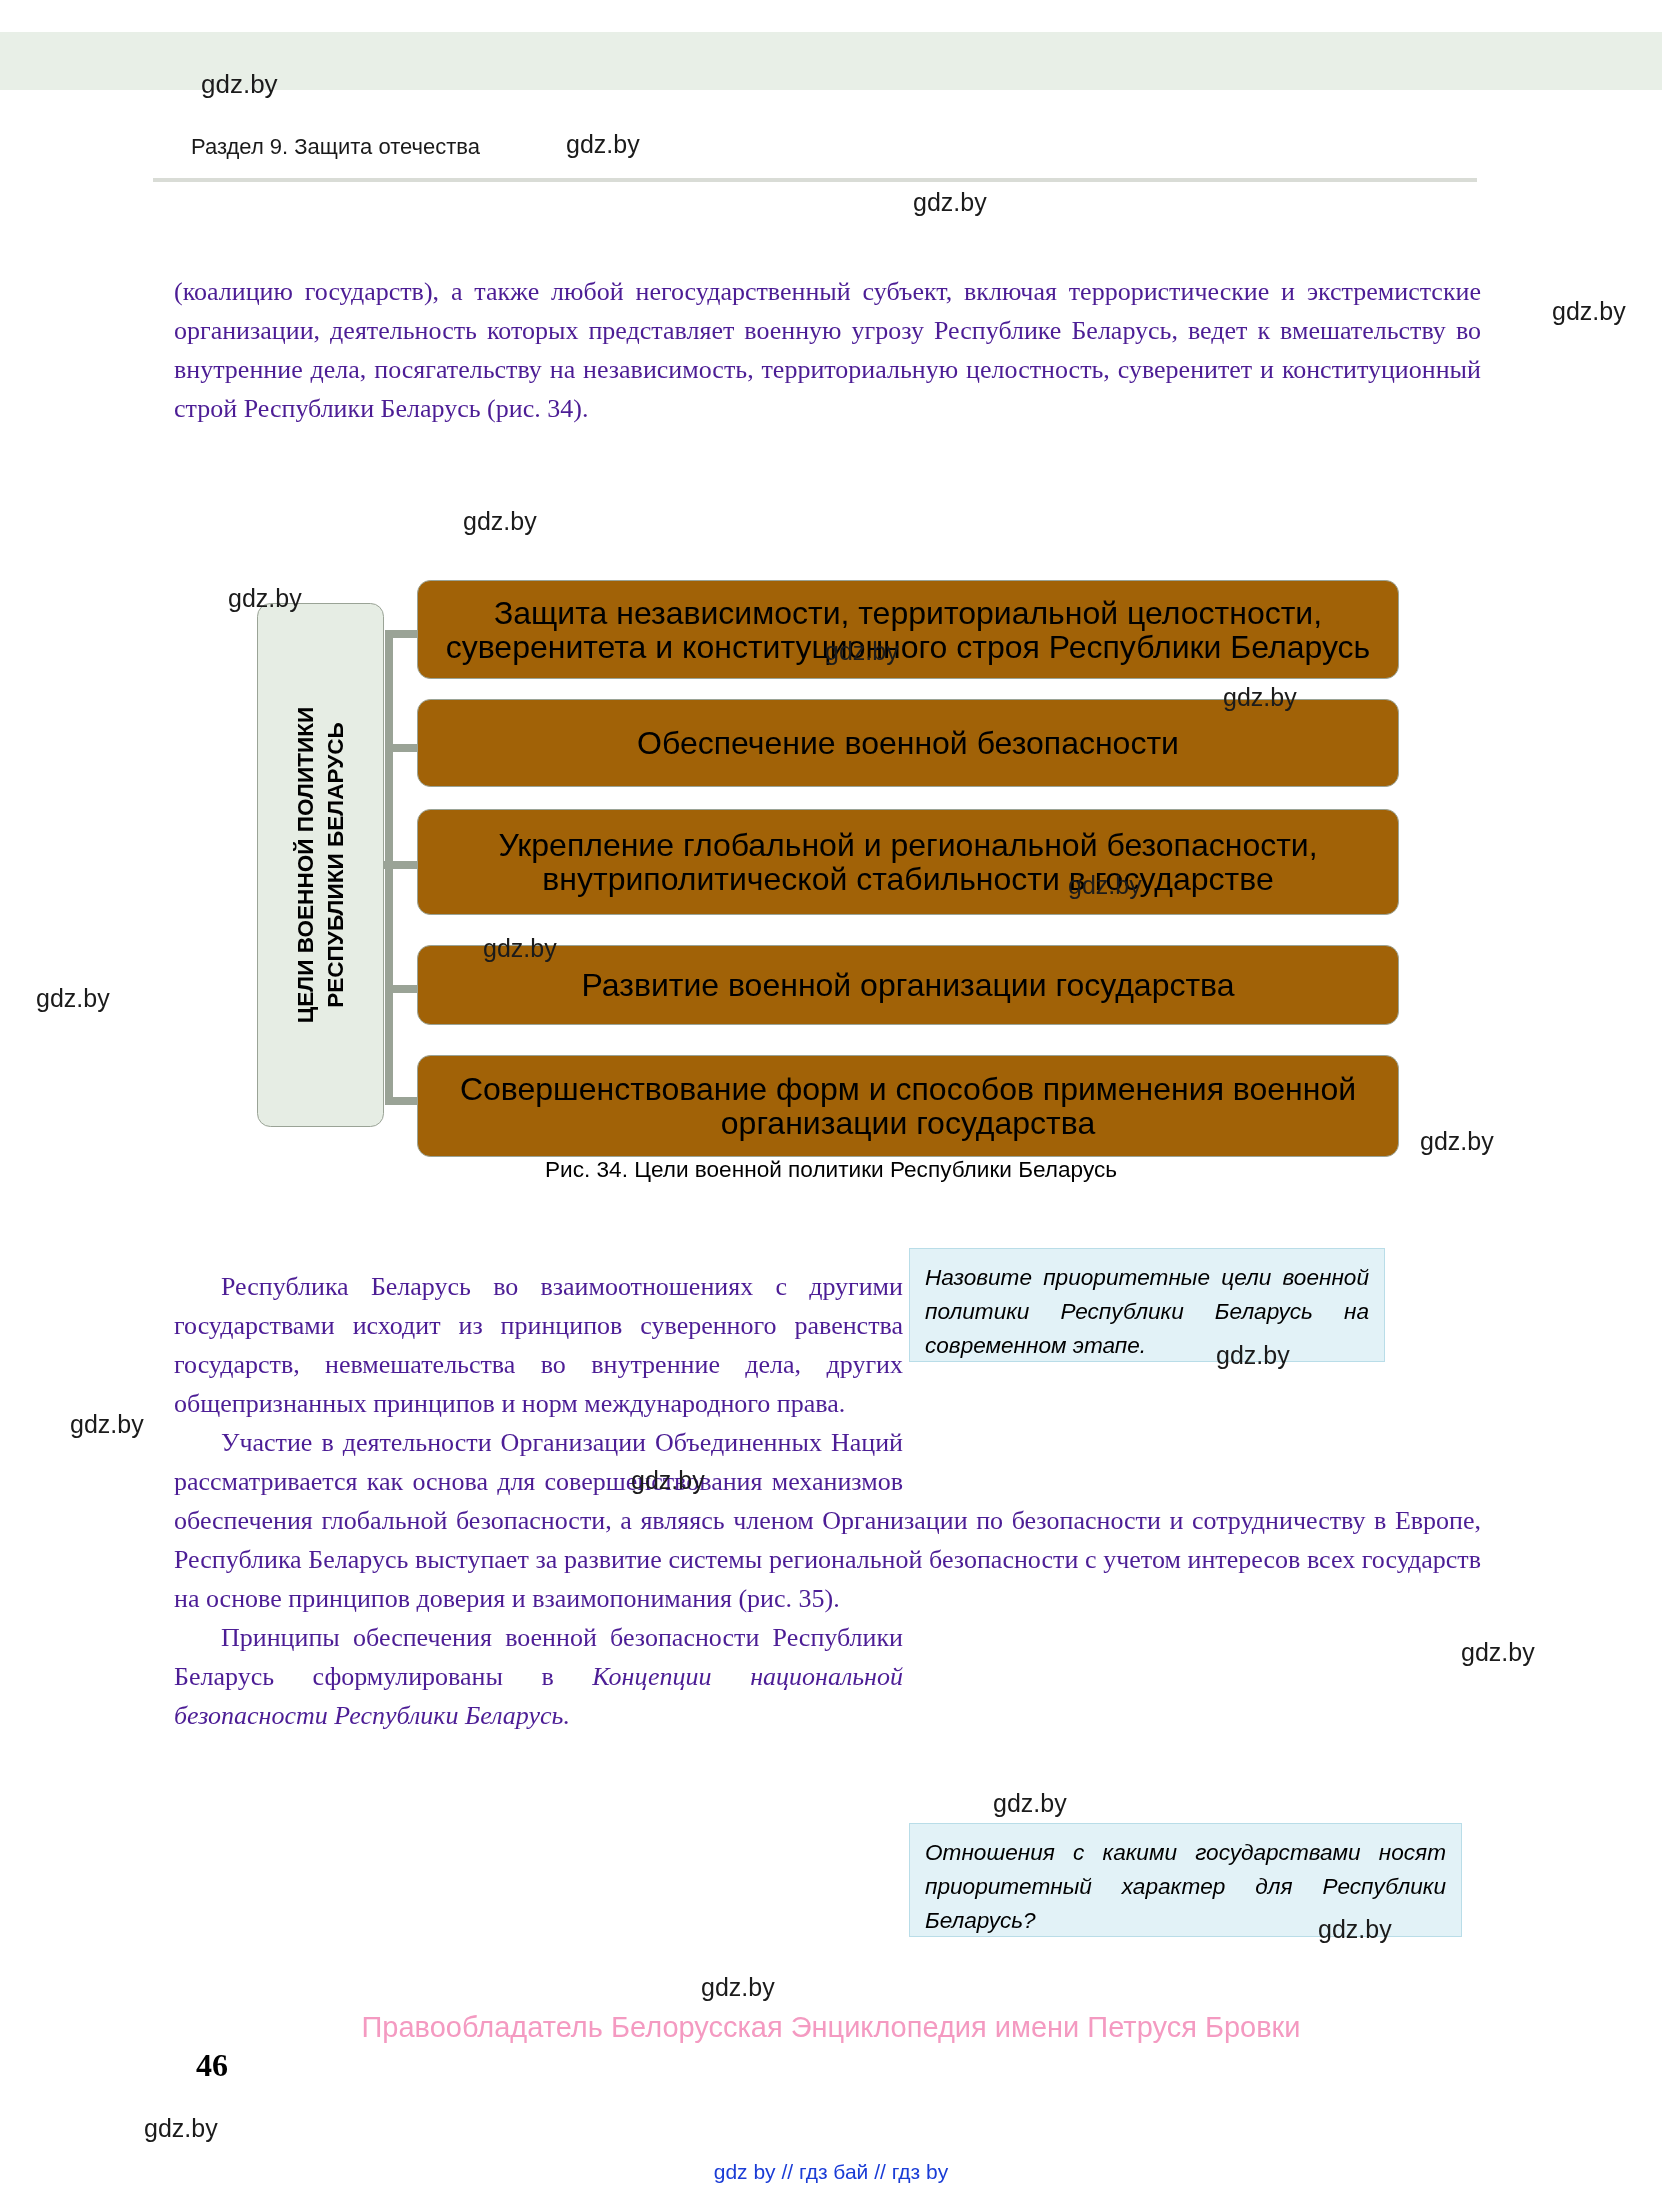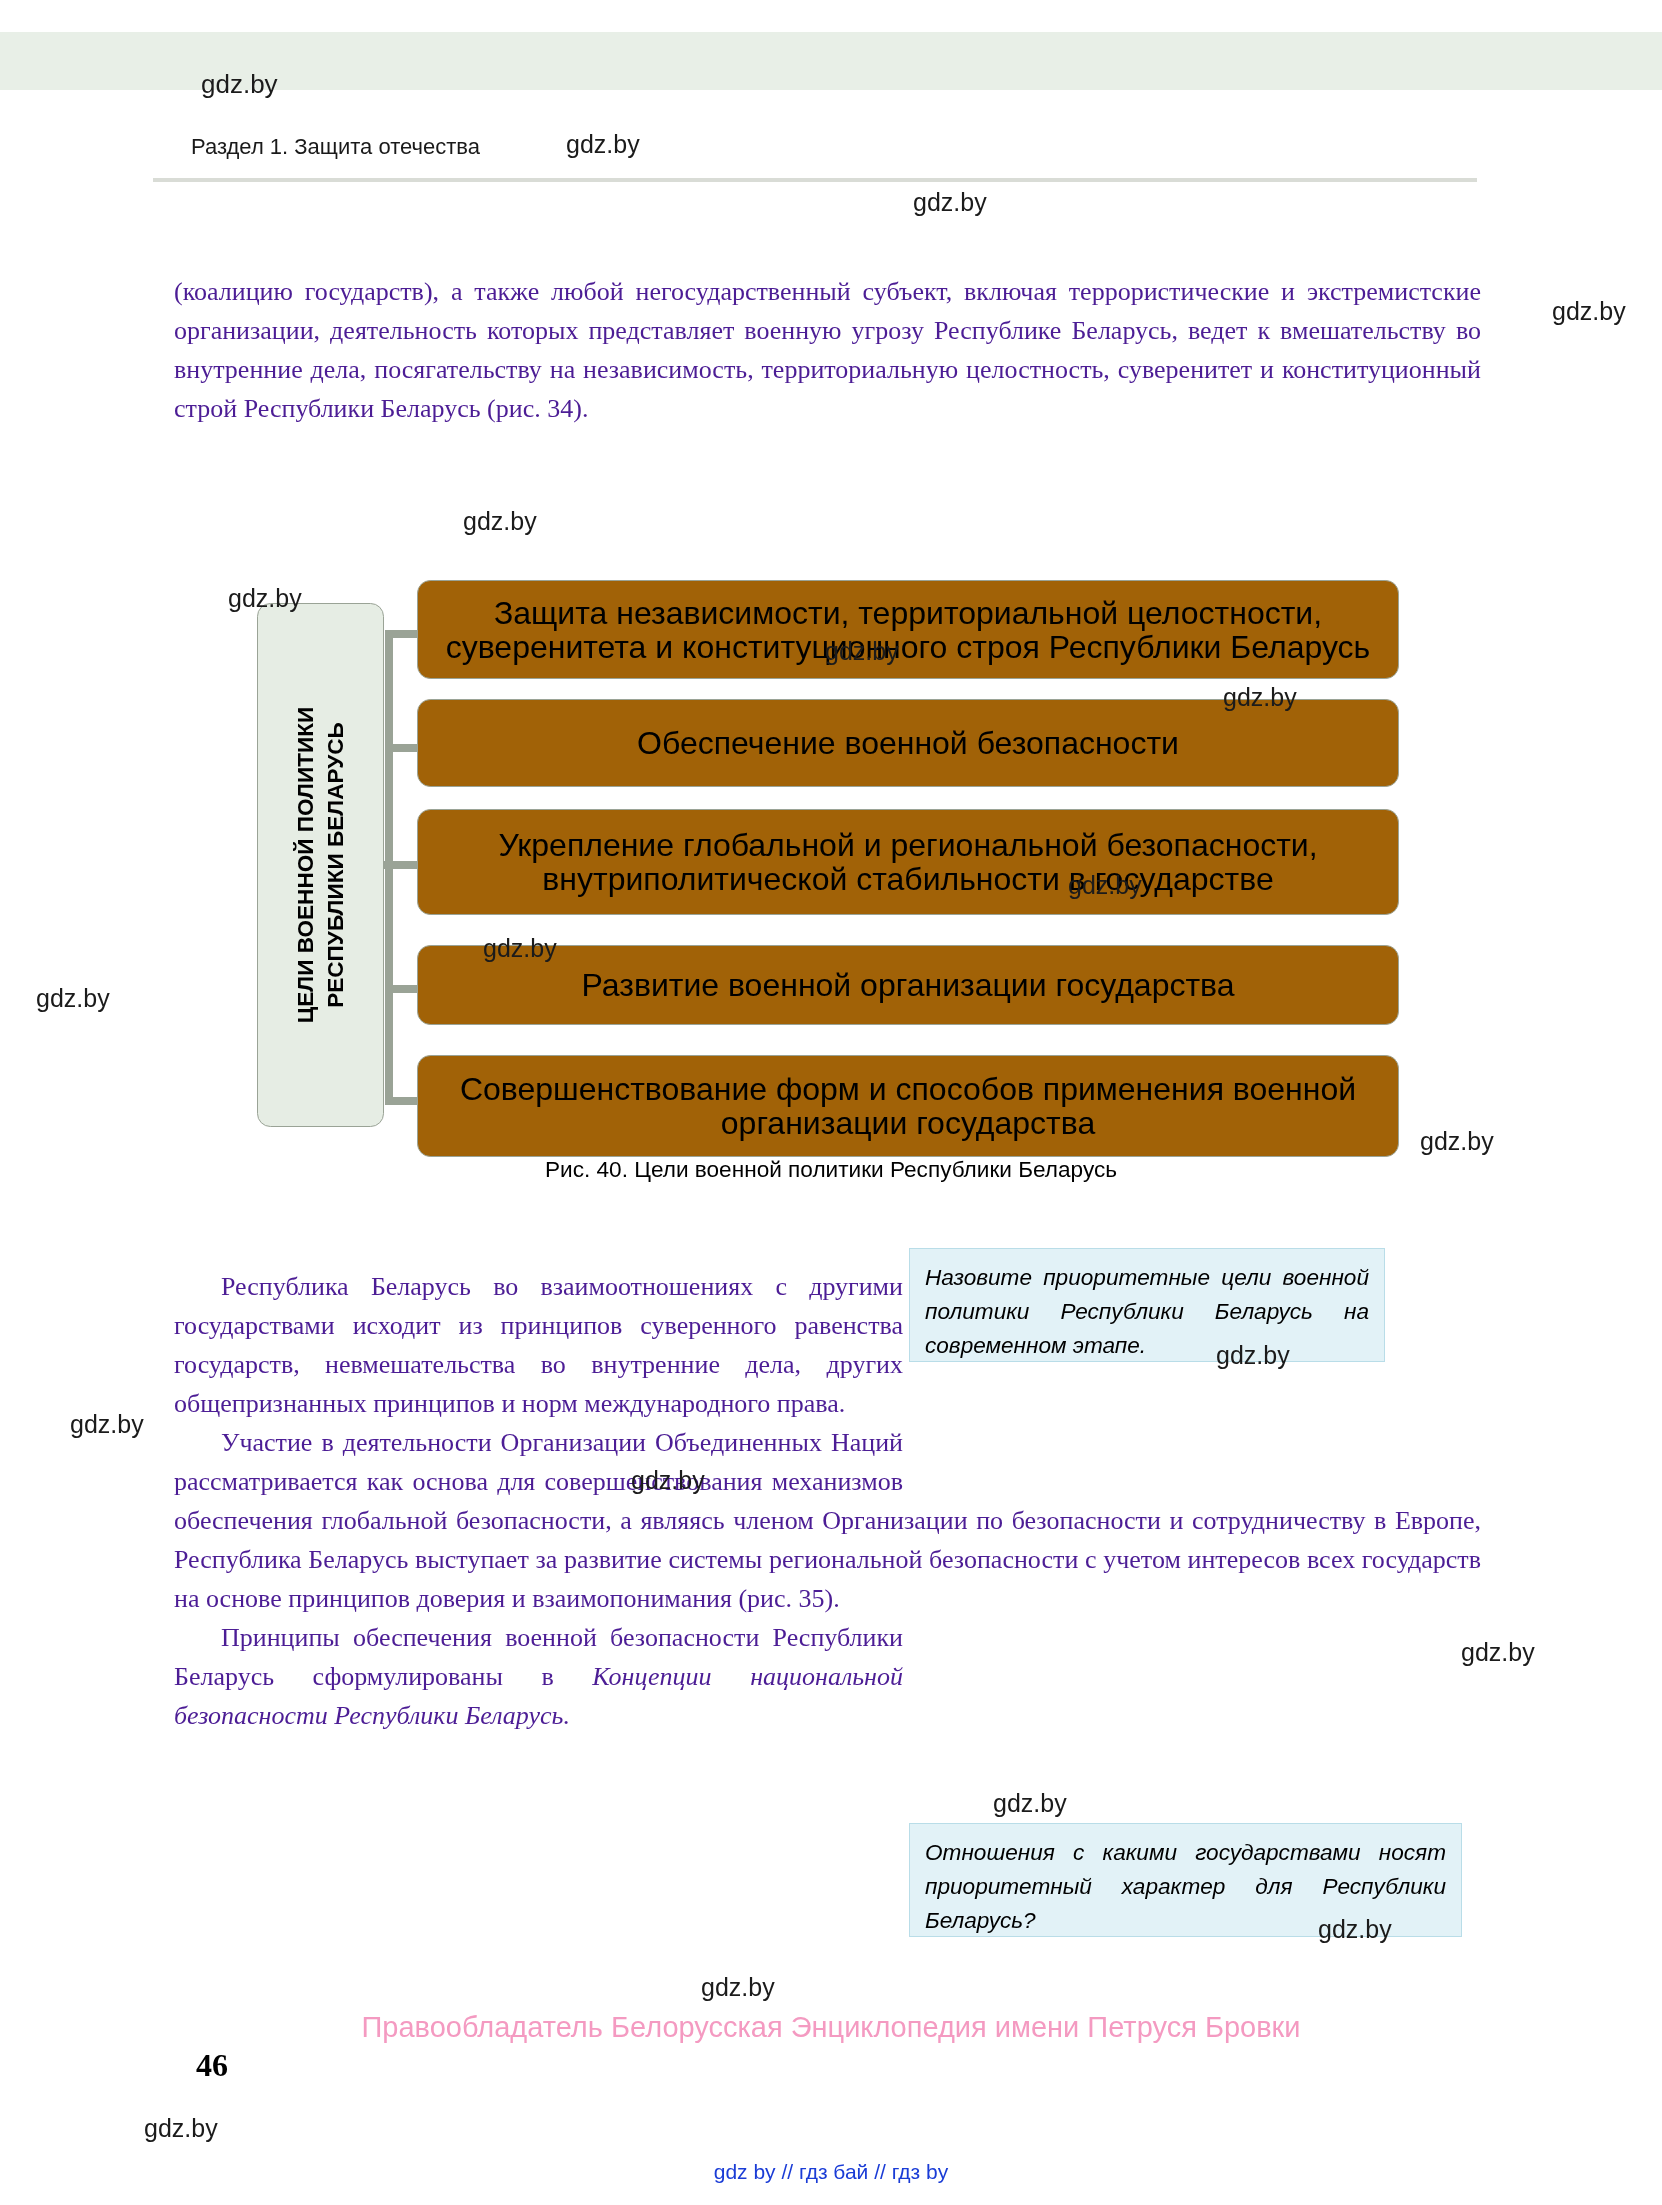--- a/index.html
+++ b/index.html
@@ -192,21 +192,21 @@
   }
 </style>
 </head>
 <body>
 
 <div id="page">
 
 
   <div class="headband"></div>
 
-  <div class="runhead">Раздел 1. Защита отечества</div>
+  <div class="runhead">Раздел 9. Защита отечества</div>
   <div class="rule"></div>
 
   <div class="bodytext para-top">(коалицию государств), а также любой негосударственный субъект, включая террористические и экстремистские организации, деятельность которых представляет военную угрозу Республике Беларусь, ведет к вмешательству во внутренние дела, посягательству на независимость, территориальную целостность, суверенитет и конституционный строй Республики Беларусь (рис. 34).</div>
 
   <div class="figure">
 
     <div class="conn" style="left:385px; top:89px; width:7.5px; height:475px;"></div>
     <div class="conn" style="left:371px; top:320px; width:22px; height:7.5px;"></div>
     <div class="conn" style="left:385px; top:89px; width:35px; height:7.5px;"></div>
     <div class="conn" style="left:385px; top:203px; width:35px; height:7.5px;"></div>
@@ -225,21 +225,21 @@
 
     <div class="goalbox" style="left:417px; top:158px; width:982px; height:88px;">Обеспечение военной безопасности</div>
 
     <div class="goalbox" style="left:417px; top:268px; width:982px; height:106px;">Укрепление глобальной и региональной безопасности, внутриполитической стабильности в государстве</div>
 
     <div class="goalbox" style="left:417px; top:404px; width:982px; height:80px;">Развитие военной организации государства</div>
 
     <div class="goalbox" style="left:417px; top:514px; width:982px; height:102px;">Совершенствование форм и способов применения военной организации государства</div>
   </div>
 
-  <div class="caption">Рис. 40. Цели военной политики Республики Беларусь</div>
+  <div class="caption">Рис. 34. Цели военной политики Республики Беларусь</div>
 
   <div class="callout callout-1">Назовите приоритетные цели военной политики Республики Беларусь на современном этапе.</div>
   <div class="callout callout-2">Отношения с какими государствами носят приоритетный характер для Республики Беларусь?</div>
 
   <div class="bodytext para-wrap">
     <div class="float-q1"></div>
     <p style="margin:0" class="indent">Республика Беларусь во взаимоотношениях с другими государствами исходит из принципов суверенного равенства государств, невмешательства во внутренние дела, других общепризнанных принципов и норм международного права.</p>
     <p style="margin:0" class="indent">Участие в деятельности Организации Объединенных Наций рассматривается как основа для совершенствования механизмов обеспечения глобальной безопасности, а являясь членом Организации по безопасности и сотрудничеству в Европе, Республика Беларусь выступает за развитие системы региональной безопасности с учетом интересов всех государств на основе принципов доверия и взаимопонимания (рис. 35).</p>
     <div class="float-q2"></div>
     <p style="margin:0" class="indent"><span>Принципы обеспечения военной безопасности Республики Беларусь сформулированы в </span><i>Концепции национальной безопасности Республики Беларусь.</i></p>

